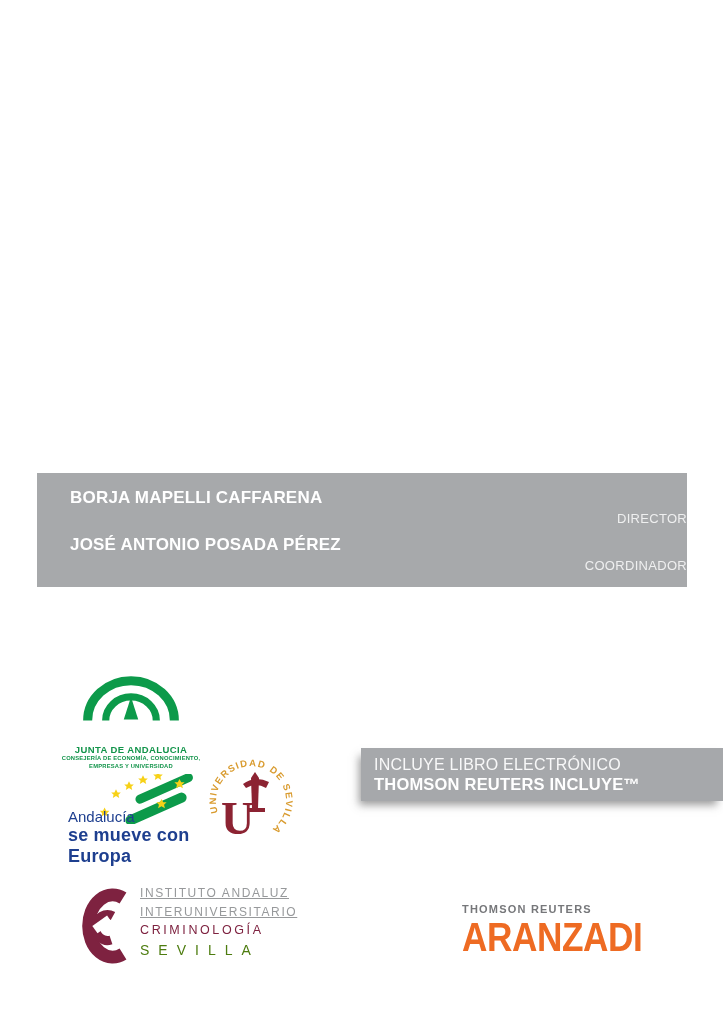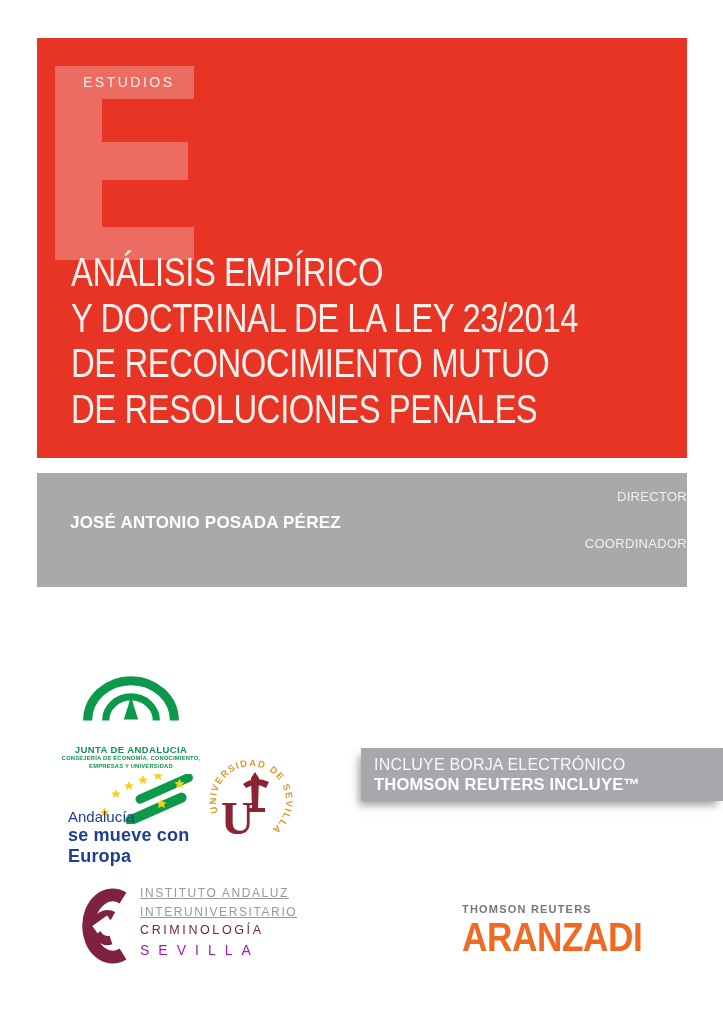--- a/index.html
+++ b/index.html
@@ -46,51 +46,37 @@
     box-sizing:border-box;padding:8px 0 0 13px;box-shadow:-4px 6px 8px -2px rgba(60,60,60,0.5);
   }
   .banner-l1{font-size:16px;color:rgba(255,255,255,0.92);letter-spacing:0.2px;line-height:18px;}
   .banner-l2{font-size:16.5px;color:#ffffff;font-weight:bold;letter-spacing:0.2px;line-height:20px;}
   
   .crim{position:absolute;left:73px;top:882px;width:240px;height:88px;}
   .crim-mark{position:absolute;left:0;top:4px;}
   .crim-text{position:absolute;left:67px;top:2px;white-space:nowrap;}
   .crim-l1,.crim-l2{font-size:12px;color:#97999b;letter-spacing:1.6px;line-height:18.5px;text-decoration:underline;}
   .crim-l3{font-size:12.5px;font-weight:normal;color:#7e2240;letter-spacing:2.6px;line-height:19px;}
-  .crim-l4{font-size:14px;color:#a21caf;letter-spacing:9px;line-height:20px;}
+  .crim-l4{font-size:14px;color:#4d7c0f;letter-spacing:9px;line-height:20px;}
   
   .publisher{position:absolute;left:462px;top:903px;}
   .pub-top{font-size:11px;font-weight:bold;color:#76777a;letter-spacing:1.2px;}
   .pub-name{
     font-size:40px;font-weight:bold;color:#ee6b23;letter-spacing:-0.5px;margin-top:2px;
     transform:scaleX(0.88);transform-origin:0 0;white-space:nowrap;line-height:40px;
   }
 </style>
 </head>
 <body>
 
 <div class="page">
 
-  <div class="red-block">
-    <div class="e-glyph">
-      <div class="e-part e-stem"></div>
-      <div class="e-part e-top"></div>
-      <div class="e-part e-mid"></div>
-      <div class="e-part e-bot"></div>
-    </div>
-    <div class="series-label">ESTUDIOS</div>
-    <div class="cover-title">
-      <div>ANÁLISIS EMPÍRICO</div>
-      <div>Y DOCTRINAL DE LA LEY 23/2014</div>
-      <div>DE RECONOCIMIENTO MUTUO</div>
-      <div>DE RESOLUCIONES PENALES</div>
-    </div>
-  </div>
 
   <div class="author-band">
+    <div class="author-name">BORJA MAPELLI CAFFARENA</div>
     <div class="author-role">DIRECTOR</div>
     <div class="author-name">JOSÉ ANTONIO POSADA PÉREZ</div>
     <div class="author-role">COORDINADOR</div>
   </div>
 
   <div class="junta">
     <svg width="120" height="56" viewBox="0 0 120 62">
       <path d="M 12,58 A 48,44 0 0 1 108,58" fill="none" stroke="#0c9a4a" stroke-width="10"></path>
       <path d="M 32,58 A 28,26 0 0 1 88,58" fill="none" stroke="#0c9a4a" stroke-width="8"></path>
       <polygon points="60,32 52,57 68,57" fill="#0c9a4a"></polygon>
@@ -129,21 +115,21 @@
       <text x="12" y="78" font-family="Liberation Serif, serif" font-size="46" font-weight="bold" fill="#8c2332">U</text>
       <g fill="#8c2332">
         <path d="M46,16 l4,6 l-1,30 h-6 l-1,-30 z"></path>
         <path d="M34,28 q12,-9 26,-2 l-3,6 q-10,-6 -20,0 z"></path>
         <rect x="38" y="52" width="18" height="4"></rect>
       </g>
     </svg>
   </div>
 
   <div class="banner">
-    <div class="banner-l1">INCLUYE BORJA ELECTRÓNICO</div>
+    <div class="banner-l1">INCLUYE LIBRO ELECTRÓNICO</div>
     <div class="banner-l2">THOMSON REUTERS INCLUYE™</div>
   </div>
 
   <div class="crim">
     <svg class="crim-mark" width="60" height="80" viewBox="0 0 60 80">
       <path d="M 50,12 A 24,31 0 1 0 50,68" fill="none" stroke="#7e2240" stroke-width="13"></path>
       <path d="M 40,30 A 12,13 0 1 0 38,54" fill="none" stroke="#7e2240" stroke-width="9"></path>
       <rect x="20" y="34" width="18" height="9" fill="#ffffff" transform="rotate(-35 29 38)"></rect>
     </svg>
     <div class="crim-text">

